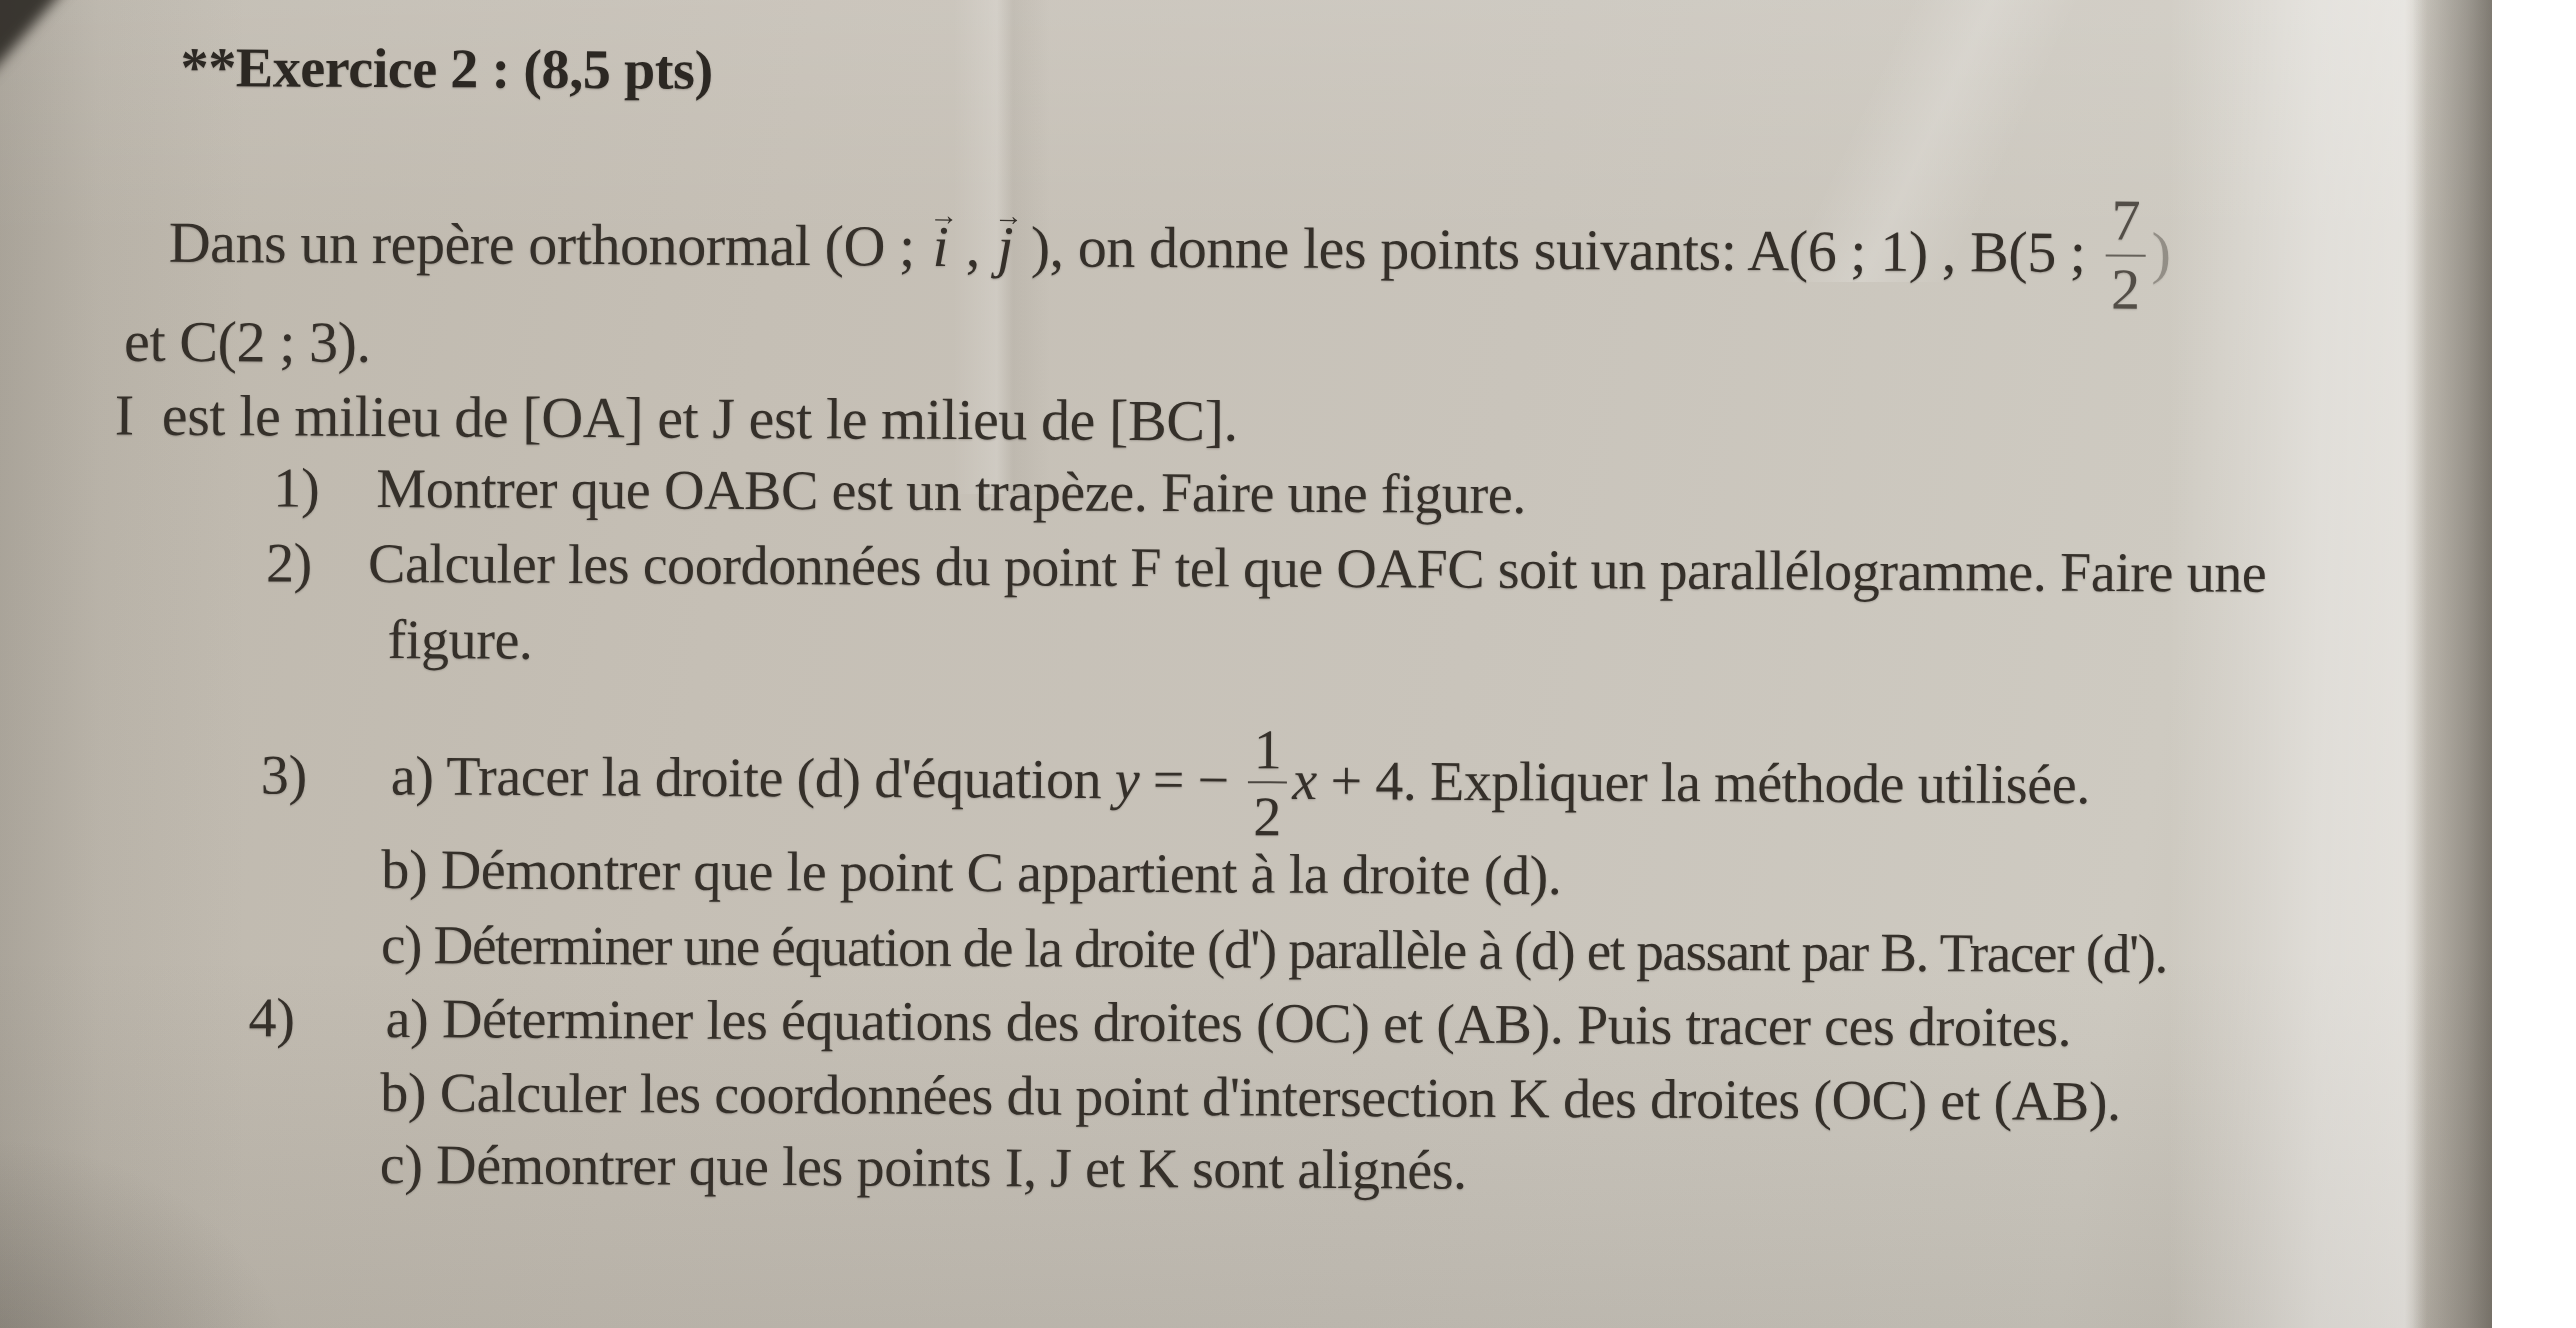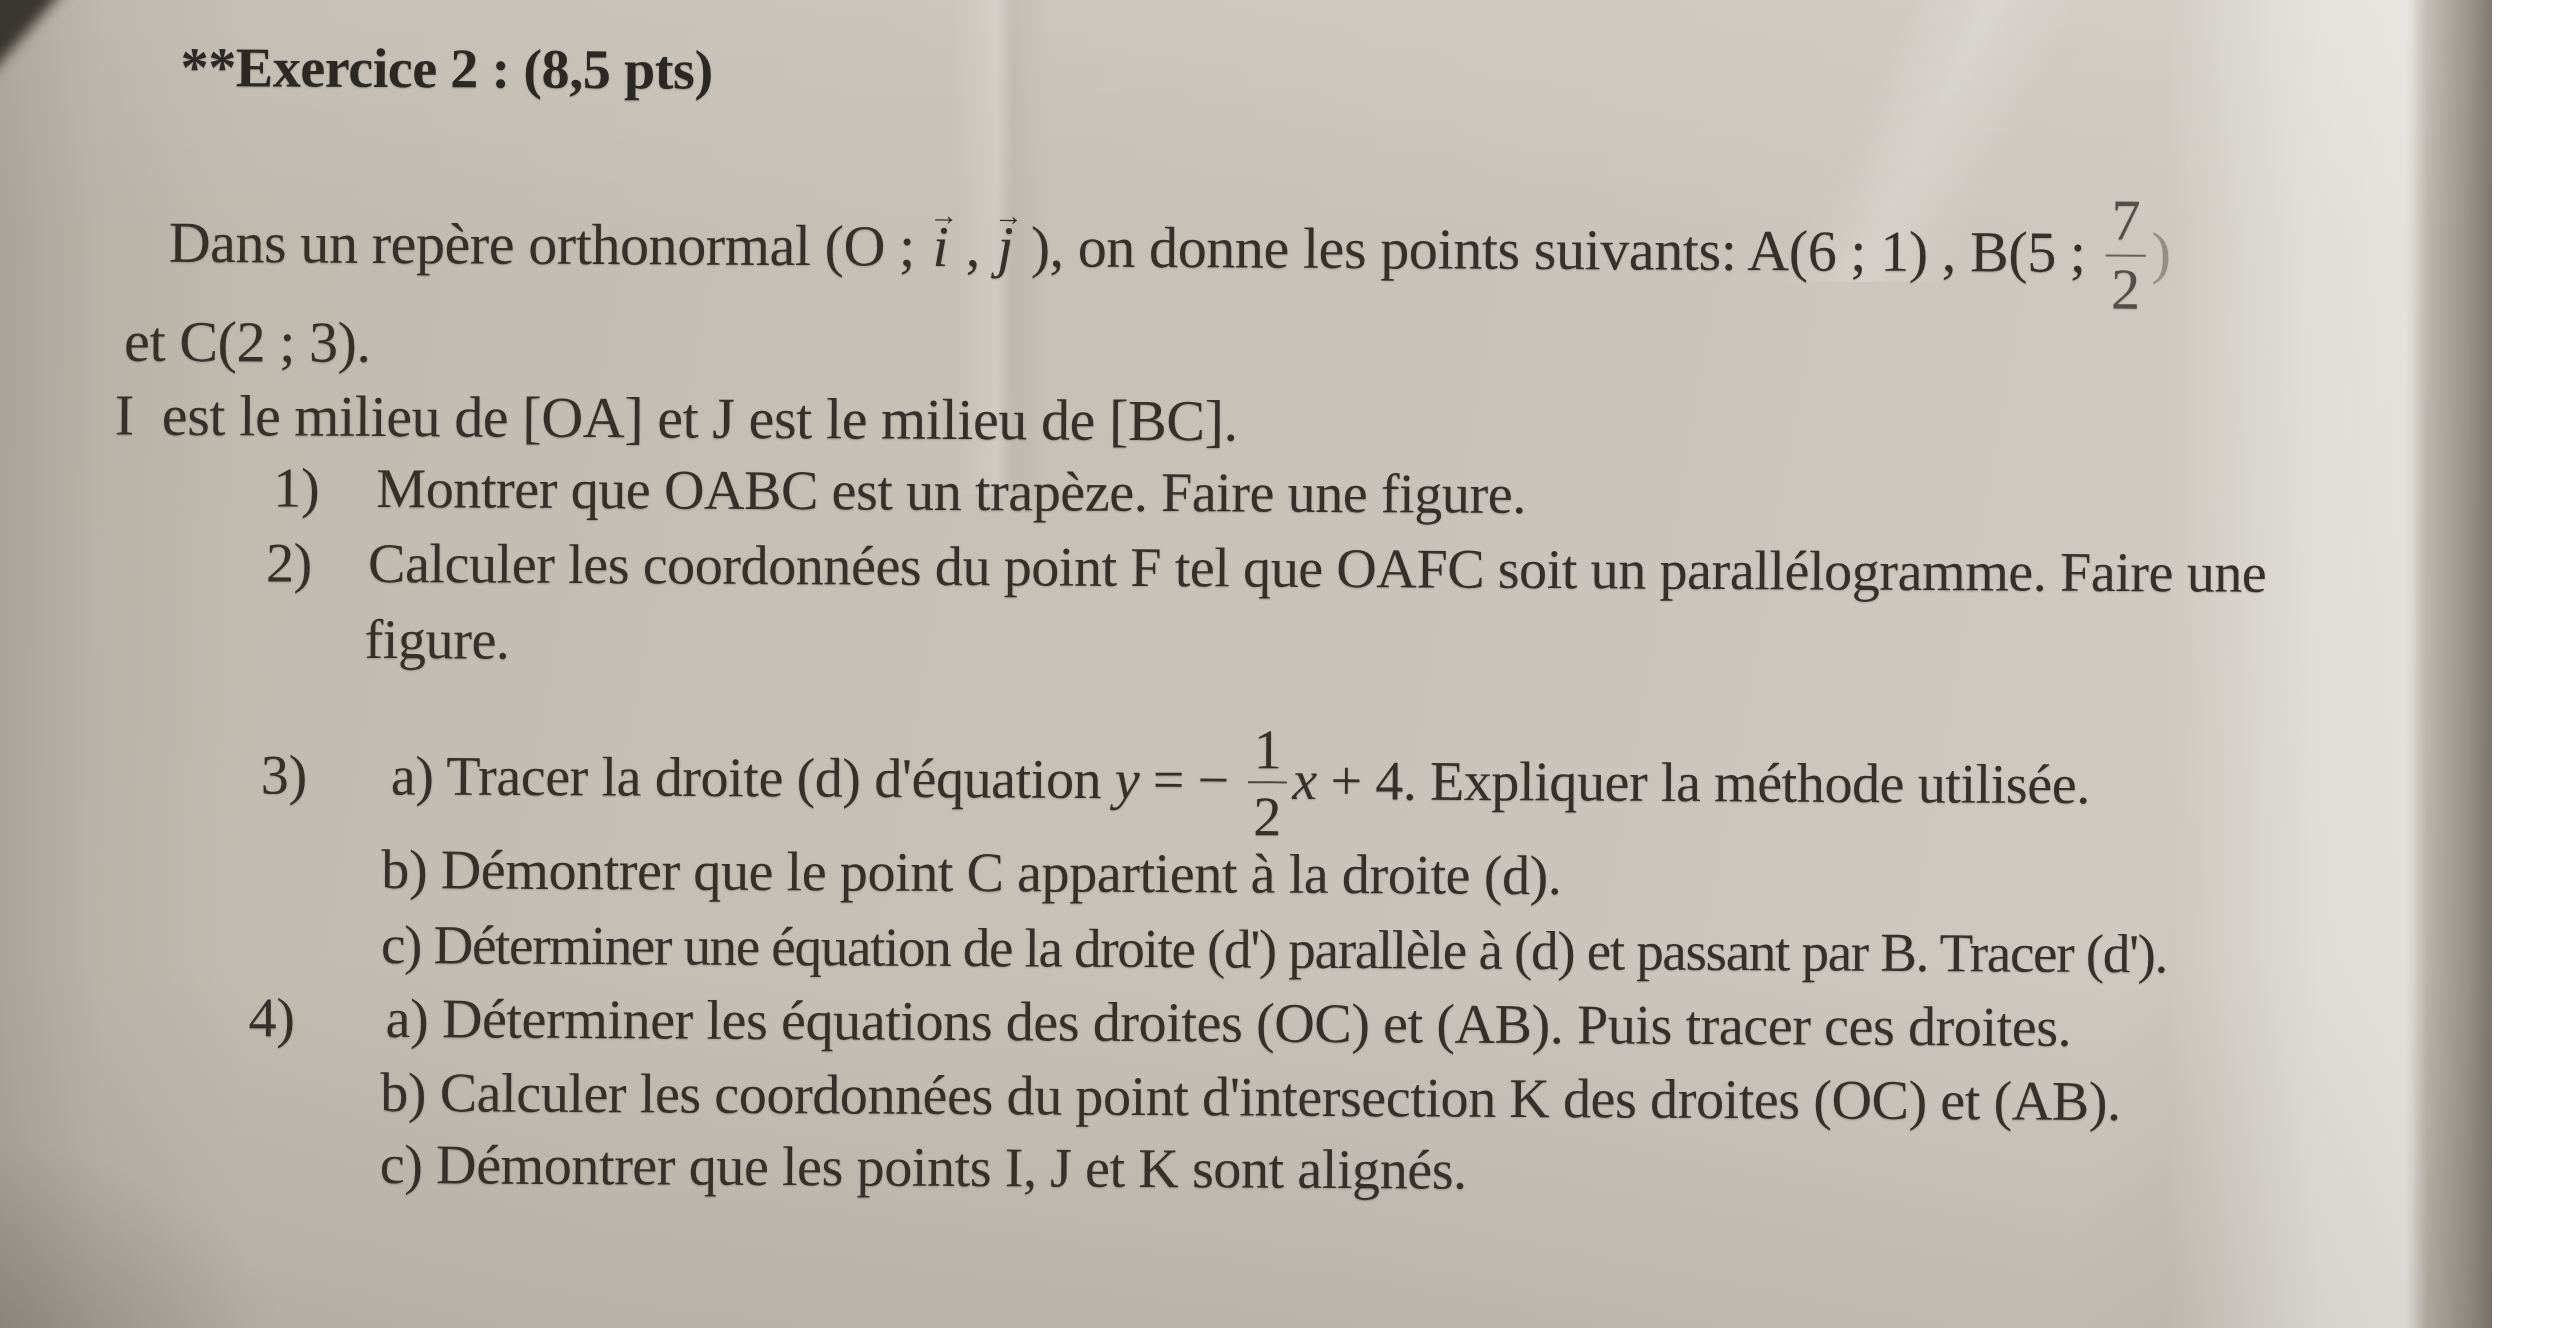--- a/index.html
+++ b/index.html
@@ -104,21 +104,21 @@
     <div class="line s66" style="left:117px; top:386px;">I&nbsp; est le milieu de [OA] et J est le milieu de [BC].</div>
 
     <div class="line s64" style="left:276px; top:458px;">
       <span class="qnum" style="width:103px;">1)</span><span>Montrer que OABC est un trapèze. Faire une figure.</span>
     </div>
 
     <div class="line s64" style="left:269px; top:533px;">
       <span class="qnum" style="width:102px;">2)</span><span>Calculer les coordonnées du point F tel que OAFC soit un parallélogramme. Faire une</span>
     </div>
 
-    <div class="line s64" style="left:368px; top:609px;">figure.</div>
+    <div class="line s64" style="left:391px; top:609px;">figure.</div>
 
     <div class="line s64" style="left:265px; top:718px;">
       <span class="qnum" style="width:130px;">3)</span><span>a) Tracer la droite (d) d'équation </span><span class="it">y</span><span> = − </span><span class="frac"><span class="num">1</span><span class="den">2</span></span><span class="it">x</span><span> + 4. Expliquer la méthode utilisée.</span>
     </div>
 
     <div class="line s63" style="left:386px; top:839px;">b) Démontrer que le point C appartient à la droite (d).</div>
 
     <div class="line s62" style="left:386px; top:915px;">c) Déterminer une équation de la droite (d') parallèle à (d) et passant par B. Tracer (d').</div>
 
     <div class="line s63" style="left:254px; top:988px;">

